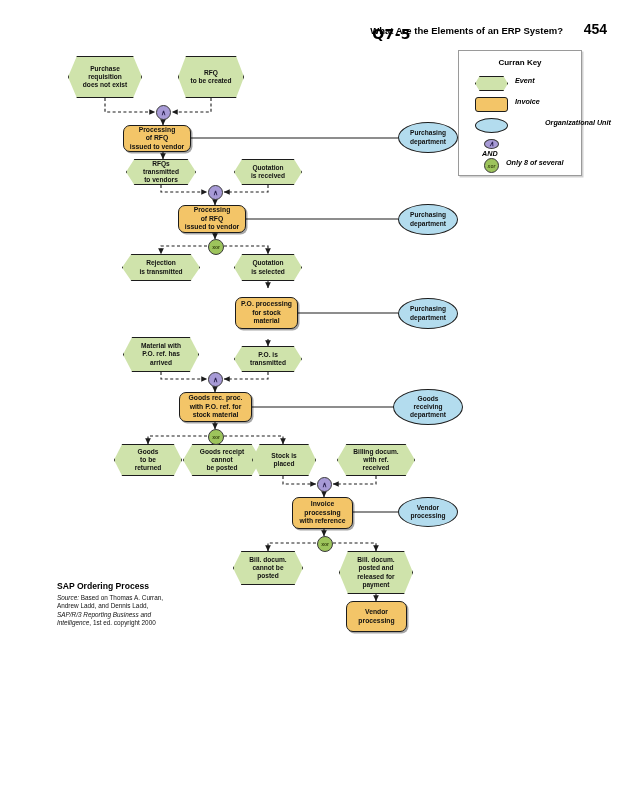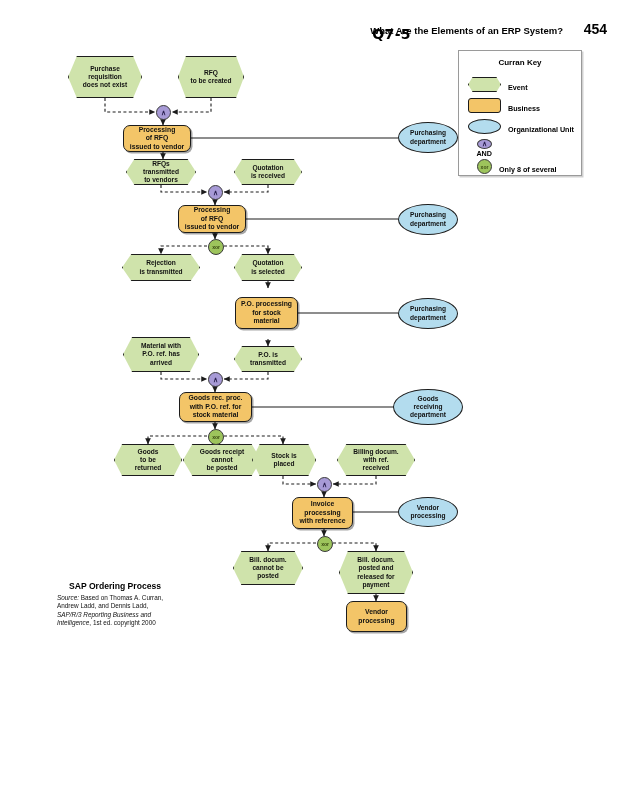--- a/index.html
+++ b/index.html
@@ -86,21 +86,21 @@
   
   #key{
     position:absolute;left:458px;top:50px;width:122px;height:124px;
     background:#ffffff;border:1.1px solid #9a9a9a;
     box-shadow:1.5px 1.5px 0 rgba(0,0,0,.18);
   }
   #key .ktitle{
     position:absolute;left:0;right:0;top:7px;text-align:center;
     font-size:8px;font-weight:bold;
   }
-  #key .krow{position:absolute;left:9px;height:16px;display:flex;align-items:flex-end;}
+  #key .krow{position:absolute;left:16px;height:16px;display:flex;align-items:flex-start;font-style:italic;}
   #key .krow .ktext{margin-left:7px;font-size:7.2px;font-weight:bold;white-space:nowrap;}
   .sw-event{
     width:31px;height:13px;background:#cfe3ab;border:1.3px solid #1c1c1c;
     clip-path:polygon(14% 0,86% 0,100% 50%,86% 100%,14% 100%,0 50%);
   }
   .sw-func{
     width:31px;height:13px;background:#f3c568;border:1.3px solid #1c1c1c;border-radius:3px;
   }
   .sw-org{
     width:31px;height:13px;background:#b3dcee;border:1.3px solid #1c1c1c;border-radius:50%;
@@ -115,21 +115,21 @@
     border-radius:50%;display:flex;align-items:center;justify-content:center;
     font-size:5px;font-weight:bold;color:#3a4a12;
   }
 
   
   #caption{position:absolute;left:57px;top:578px;width:200px;}
   #caption .fignum{
     font-size:12.5px;font-weight:bold;color:#2aa3d8;letter-spacing:.2px;
     font-family:"DejaVu Sans",sans-serif;
   }
-  #caption .figtitle{font-size:8.6px;font-weight:bold;margin-top:3px;margin-left:12px;}
+  #caption .figtitle{font-size:8.6px;font-weight:bold;margin-top:3px;}
   #caption .figsrc{font-size:6.4px;line-height:8.4px;margin-top:3px;font-style:italic;color:#111;}
   #caption .figsrc .rom{font-style:normal;}
 </style>
 </head>
 <body>
 
 <div id="page">
 
   <div id="runhead">
     <span class="qnum">Q7-5</span>
@@ -374,23 +374,23 @@
 
   <div id="key">
     <div class="ktitle">Curran Key</div>
 
     <div class="krow" style="top:25px;">
       <span class="sw-event"></span>
       <span class="ktext">Event</span>
     </div>
     <div class="krow" style="top:46px;">
       <span class="sw-func"></span>
-      <span class="ktext">Business</span>
-    </div>
-    <div class="krow" style="top:67px;">
+      <span class="ktext">Invoice</span>
+    </div>
+    <div class="krow" style="top:67px;gap:30px;">
       <span class="sw-org"></span>
       <span class="ktext">Organizational Unit</span>
     </div>
     <div class="krow" style="top:88px;flex-direction:column;">
       <span class="sw-and">
         <span>∧</span>
       </span>
       <span class="ktext">AND</span>
     </div>
     <div class="krow" style="top:107px;">

